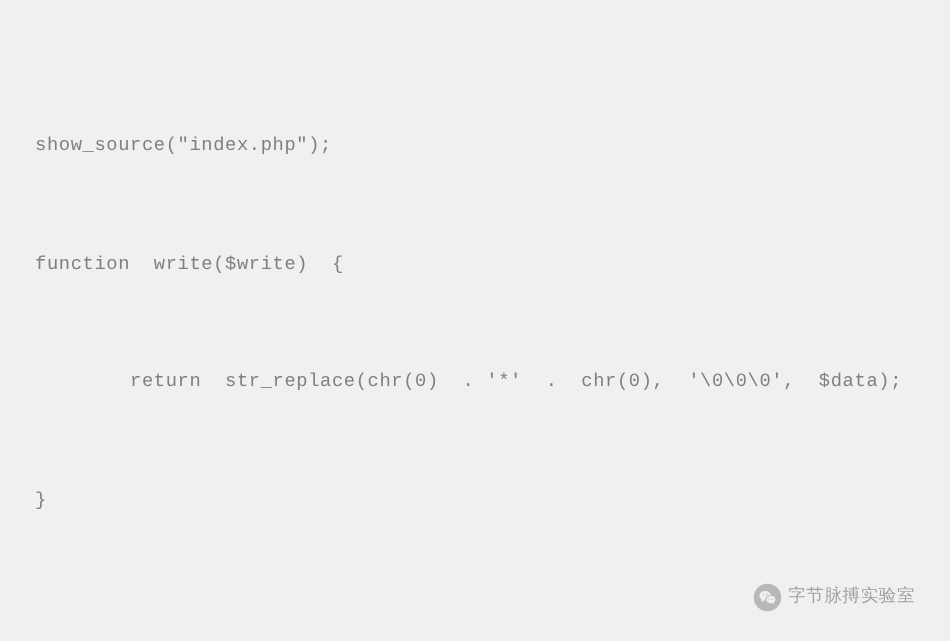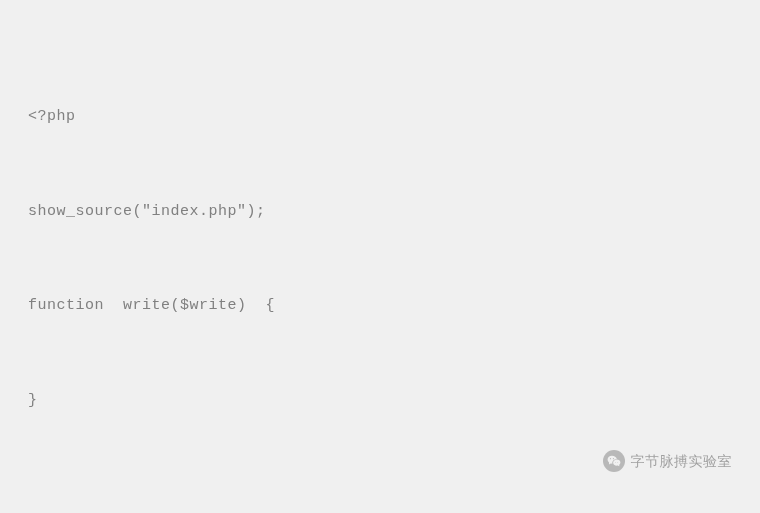--- a/index.html
+++ b/index.html
@@ -18,26 +18,26 @@
       line-height: 2.1;
       letter-spacing: 0.5px;
       overflow: hidden;
       position: relative;
     }
     .code-block {
       white-space: pre;
     }
     .watermark {
       position: absolute;
-      bottom: 37px;
+      bottom: 20px;
       right: 28px;
       display: flex;
       align-items: center;
       color: #a0a0a0;
-      font-family: Liberation Sans, sans-serif;
+      font-family: Liberation Mono, monospace;
       font-size: 14px;
       z-index: 10;
     }
     .watermark-icon {
       width: 22px;
       height: 22px;
       border-radius: 50%;
       background-color: #b8b8b8;
       margin-right: 6px;
       display: flex;
@@ -47,23 +47,23 @@
     .watermark-icon svg {
       width: 14px;
       height: 14px;
       fill: #f0f0f0;
     }
   </style>
 </head>
 <body>
 
 <div class="code-block">
-  <div>&lt;?php</div>
   <div>show_source("index.php");</div>
   <div>function  write($write)  {</div>
+  <div>        return  str_replace(chr(0)  . '*'  .  chr(0),  '\0\0\0',  $data);</div>
   <div>}</div>
   <div></div>
   
   
   
   <div></div>
   
   
   
   

